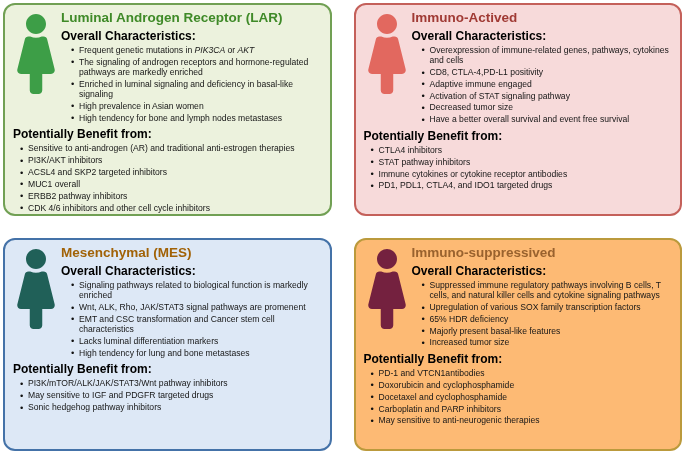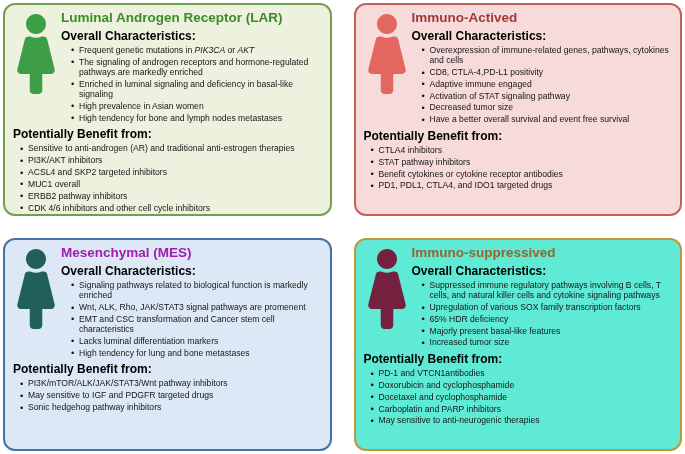--- a/index.html
+++ b/index.html
@@ -126,58 +126,58 @@
             <li><span>Decreased tumor size</span></li>
             <li><span>Have a better overall survival and event free survival</span></li>
           </ul>
       </div>
     </div>
     <div class="benefit-section">
       <h3 class="section-header">Potentially Benefit from:</h3>
       <ul class="bullets">
           <li><span>CTLA4 inhibitors</span></li>
           <li><span>STAT pathway inhibitors</span></li>
-          <li><span>Benefit cytokines or cytokine receptor antibodies</span></li>
+          <li><span>Immune cytokines or cytokine receptor antibodies</span></li>
           <li><span>PD1, PDL1, CTLA4, and IDO1 targeted drugs</span></li>
         </ul>
     </div>
   </section>
 
   <section class="card" style="background-color: rgb(221, 232, 246); border-color: rgb(68, 114, 168);">
     <div class="card-top">
       <div class="icon-col">
         <span class="female-icon">
           <svg viewBox="0 0 256 512" width="40" height="80" aria-hidden="true">
             <path fill="#206058" d="M128 0c35.346 0 64 28.654 64 64s-28.654 64-64 64c-35.346 0-64-28.654-64-64S92.654 0 128 0m119.283 354.179l-48-192A24 24 0 0 0 176 144h-11.36c-22.711 10.443-49.59 10.894-73.28 0H80a24 24 0 0 0-23.283 18.179l-48 192C4.935 369.305 16.383 384 32 384h56v104c0 13.255 10.745 24 24 24h32c13.255 0 24-10.745 24-24V384h56c15.591 0 27.071-14.671 23.283-29.821z"></path>
           </svg>
         </span>
       </div>
       <div class="top-content">
-        <h2 class="card-title" style="color: #a21caf;">Mesenchymal (MES)</h2>
+        <h2 class="card-title" style="color: #a16207;">Mesenchymal (MES)</h2>
         <h3 class="section-header">Overall Characteristics:</h3>
         <ul class="bullets">
             <li><span>Signaling pathways related to biological function is markedly enriched</span></li>
             <li><span>Wnt, ALK, Rho, JAK/STAT3 signal pathways are promenent</span></li>
             <li><span>EMT and CSC transformation and Cancer stem cell characteristics</span></li>
             <li><span>Lacks luminal differentiation markers</span></li>
             <li><span>High tendency for lung and bone metastases</span></li>
           </ul>
       </div>
     </div>
     <div class="benefit-section">
       <h3 class="section-header">Potentially Benefit from:</h3>
       <ul class="bullets">
           <li><span>PI3K/mTOR/ALK/JAK/STAT3/Wnt pathway inhibitors</span></li>
           <li><span>May sensitive to IGF and PDGFR targeted drugs</span></li>
           <li><span>Sonic hedgehog pathway inhibitors</span></li>
         </ul>
     </div>
   </section>
 
-  <section class="card" style="background-color: #5eead4; border-color: rgb(187, 154, 60);">
+  <section class="card" style="background-color: #fdba74; border-color: rgb(187, 154, 60);">
     <div class="card-top">
       <div class="icon-col">
         <span class="female-icon">
           <svg viewBox="0 0 256 512" width="40" height="80" aria-hidden="true">
             <path fill="#74213f" d="M128 0c35.346 0 64 28.654 64 64s-28.654 64-64 64c-35.346 0-64-28.654-64-64S92.654 0 128 0m119.283 354.179l-48-192A24 24 0 0 0 176 144h-11.36c-22.711 10.443-49.59 10.894-73.28 0H80a24 24 0 0 0-23.283 18.179l-48 192C4.935 369.305 16.383 384 32 384h56v104c0 13.255 10.745 24 24 24h32c13.255 0 24-10.745 24-24V384h56c15.591 0 27.071-14.671 23.283-29.821z"></path>
           </svg>
         </span>
       </div>
       <div class="top-content">
         <h2 class="card-title" style="color: rgb(153, 98, 46);">Immuno-suppressived</h2>

